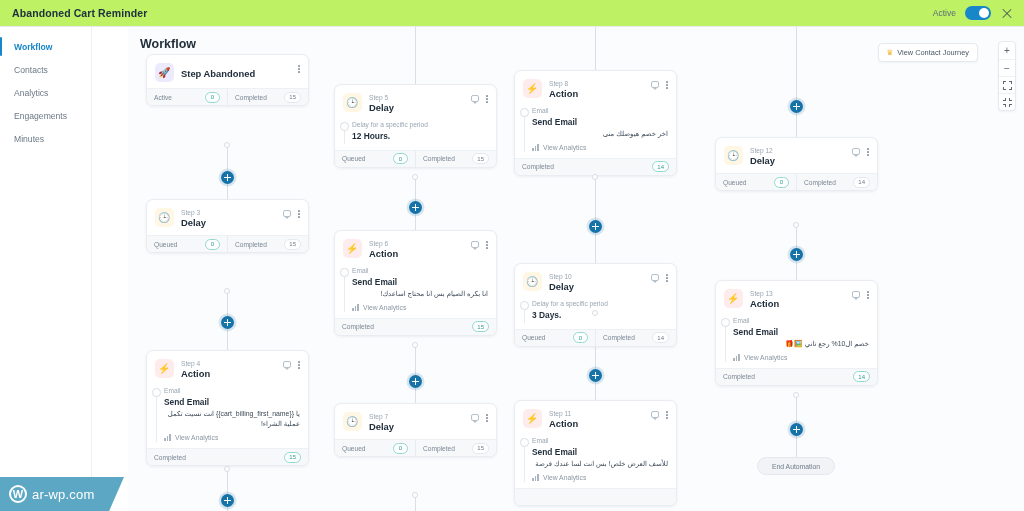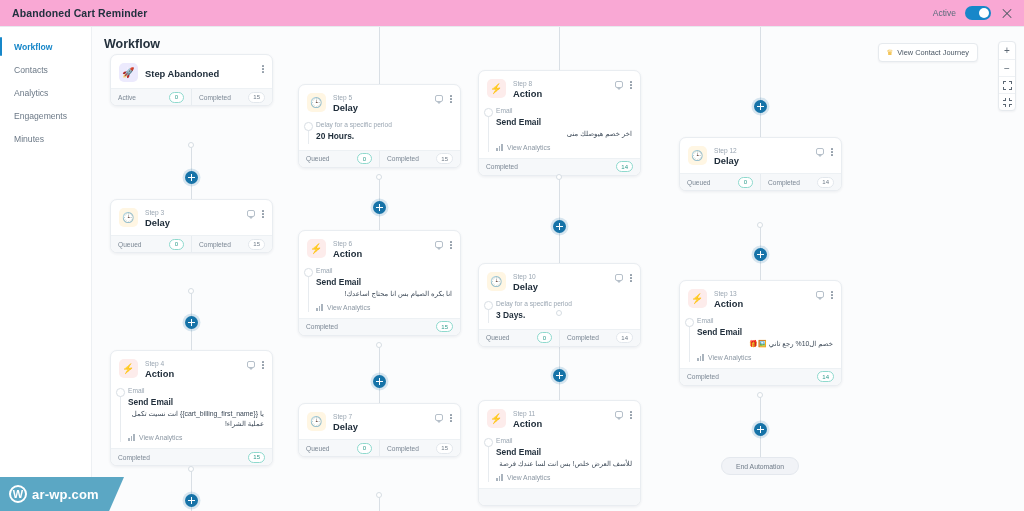--- a/index.html
+++ b/index.html
@@ -11,21 +11,21 @@
     overflow:hidden;
     position:relative;
     color:#1f2d3d;
   }
 
   
   .topbar {
     height:26px;
     display:flex; align-items:center;
     padding:0 10px 0 12px;
-    background:#f9a8d4;
+    background:#bef264;
     position:relative; z-index:30;
   }
   .topbar-title {
     font-size:10.5px; font-weight:600; color:#22313f;
     letter-spacing:.1px;
   }
   .topbar-right { margin-left:auto; display:flex; align-items:center; gap:9px; }
   .active-label { font-size:8.5px; color:#5a6b7b; }
   .toggle {
     width:26px; height:14px; border-radius:9px; background:#1787c9;
@@ -41,21 +41,21 @@
   .close-x:before, .close-x:after {
     content:""; position:absolute; left:1px; top:6.5px;
     width:12px; height:1.1px; background:#48565f;
   }
   .close-x:before { transform:rotate(45deg); }
   .close-x:after  { transform:rotate(-45deg); }
 
   .topbar-divider { height:1px; background:#e7ebef; width:100%; }
 
   
-  .shell { display:flex; height:484px; }
+  .shell { display:flex; height:484px;gap:36px; }
 
   .sidebar {
     width:92px; flex:0 0 92px;
     background:#ffffff;
     border-right:1px solid #edf0f3;
     padding-top:8px;
   }
   .side-item {
     height:23px; display:flex; align-items:center;
     padding-left:14px; font-size:8.6px; color:#6b7886;
@@ -243,21 +243,21 @@
     display:flex; align-items:center; gap:5px;
     padding-left:9px;
     z-index:40;
     clip-path: polygon(0 0, 100% 0, 88% 100%, 0 100%);
   }
   .wm-logo {
     width:18px; height:18px; border-radius:50%;
     border:2px solid #fff; display:flex; align-items:center; justify-content:center;
     color:#fff; font-size:11px; font-weight:700; line-height:1;
   }
-  .wm-text { color:#fff; font-size:13px; font-weight:700; letter-spacing:.2px; }
+  .wm-text { color:#fff; font-size:13px; font-weight:400; letter-spacing:.2px; }
 </style>
 </head>
 <body>
 
 <div class="topbar">
   <div class="topbar-title">Abandoned Cart Reminder</div>
   <div class="topbar-right">
     <span class="active-label">Active</span>
     <div class="toggle">
         <span class="knob"></span>
@@ -461,21 +461,21 @@
           <div class="cmt-icon"></div>
           <div class="kebab">
               <i></i>
               <i></i>
               <i></i>
             </div>
         </div>
       </div>
       <div class="node-body">
         <div class="body-kicker">Delay for a specific period</div>
-        <div class="body-main">20 Hours.</div>
+        <div class="body-main">12 Hours.</div>
       </div>
       <div class="node-foot">
         <div class="foot-cell">
           <span>Queued</span>
           <span class="pill teal">0</span>
         </div>
         <div class="foot-cell">
           <span>Completed</span>
           <span class="pill">15</span>
         </div>

